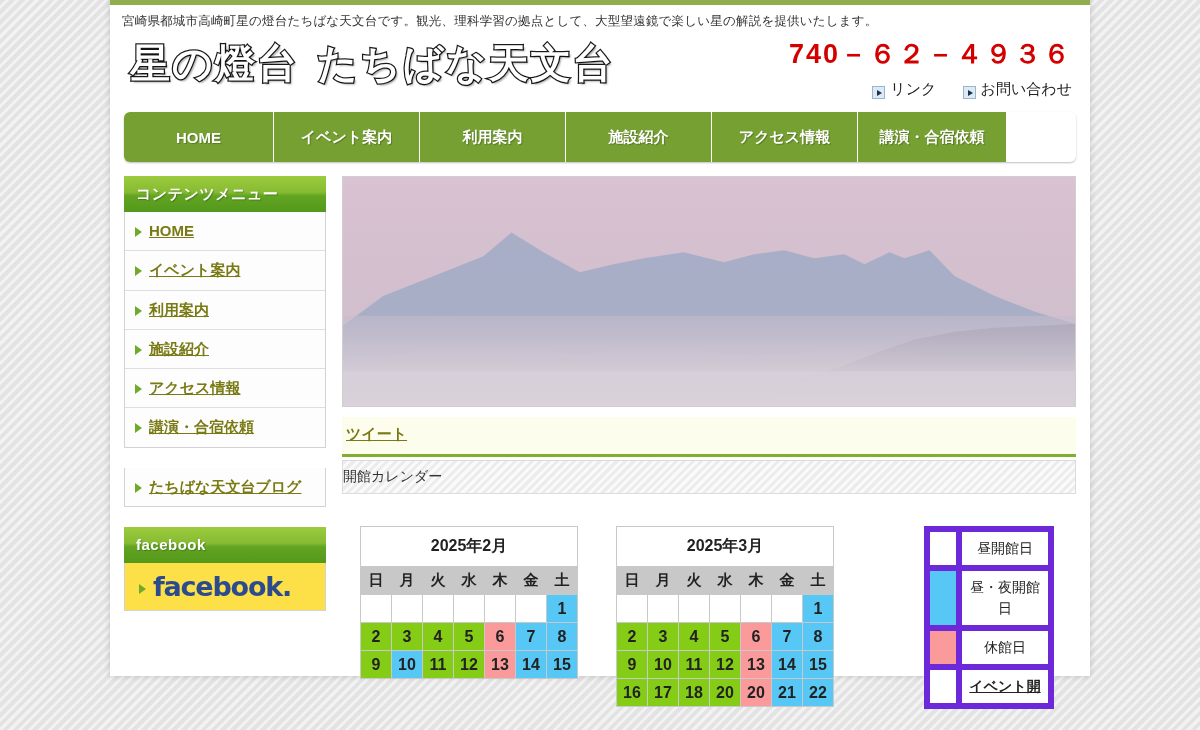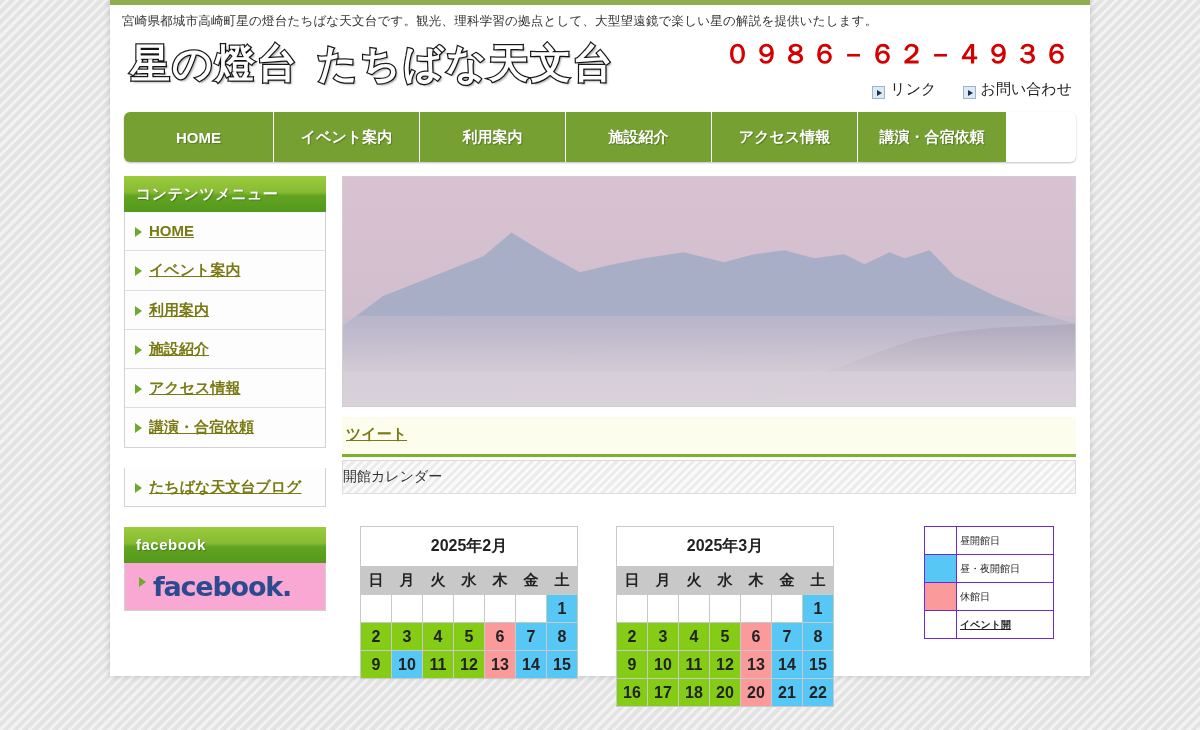--- a/index.html
+++ b/index.html
@@ -171,21 +171,21 @@
     margin: 6px 7px 0 4px;
     flex: 0 0 auto;
   }
   .side-link .txt {
     font-size: 15px;
     font-weight: bold;
     color: #7a7a14;
     text-decoration: underline;
     line-height: 1.35;
   }
-  #fb-box { padding: 8px 10px; background:#f9a8d4; display:flex; }
+  #fb-box { padding: 8px 10px; background:#fde047; display:flex; align-items:center; }
   #fb-logo {
     font-size: 27px;
     font-weight: bold;
     color: #2c4b8f;
     letter-spacing: -1.2px;
     font-family: "DejaVu Sans", sans-serif;
   }
 
   
   #main { flex: 1 1 auto; min-width: 0; }
@@ -278,24 +278,24 @@
   td.empty { background: #ffffff; }
 
   
   #legend { margin-left: auto; margin-right: 22px; width: 130px; }
   table.legend {
     border-collapse: collapse;
     width: 130px;
     background: #fff;
   }
   table.legend td {
-    border: 1px solid #6d28d9;
-    font-size: 10px;
+    border: 6px solid #6d28d9;
+    font-size: 14px;
     color: #222;
-    text-align: left;
+    text-align: center;
     padding: 6px 3px;
     line-height: 1.5;
   }
   table.legend td.sw { width: 32px; padding: 0; }
   .sw-blue { background: #57c7f5; }
   .sw-pink { background: #fa9a9a; }
   .legend-link {
     text-decoration: underline;
     font-weight: bold;
     color: #222;
@@ -308,21 +308,21 @@
 <div id="page">
 
   <div id="top-green-bar"></div>
 
   <div class="tagline">宮崎県都城市高崎町星の燈台たちばな天文台です。観光、理科学習の拠点として、大型望遠鏡で楽しい星の解説を提供いたします。</div>
 
   <div id="header">
     <div id="logo">
       <span>星の燈台</span><span class="gap"></span><span>たちばな天文台</span>
     </div>
-    <div id="phone">０９８６－６２－４９３６</div>
+    <div id="phone">740－６２－４９３６</div>
     <div id="header-links">
       <span class="hl">
         <span class="mini-icon"></span>
         <span>リンク</span>
       </span>
       <span class="hl">
         <span class="mini-icon"></span>
         <span>お問い合わせ</span>
       </span>
     </div>

